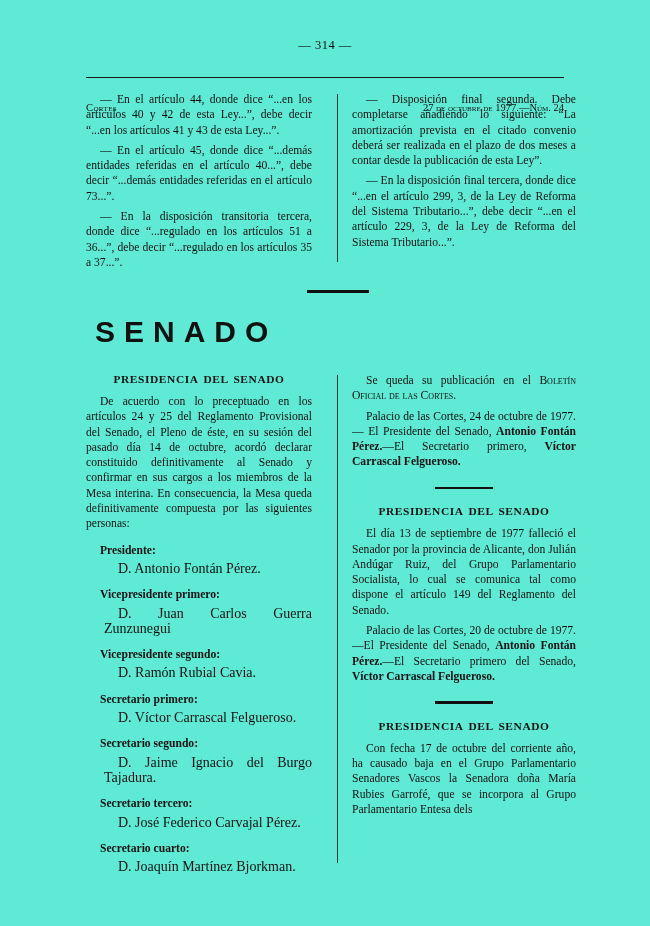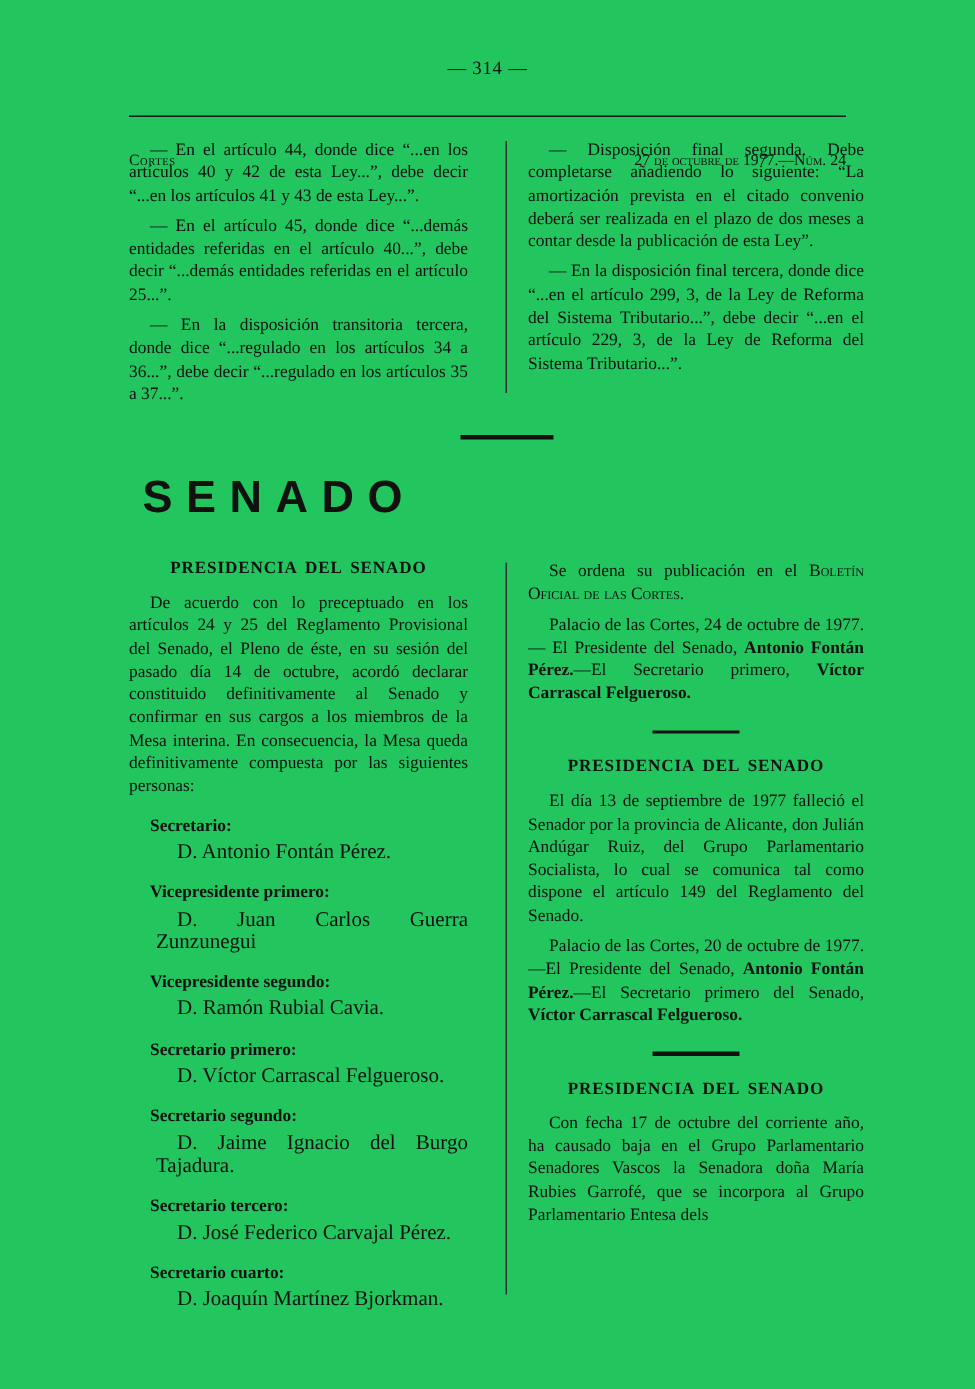--- a/index.html
+++ b/index.html
@@ -15,21 +15,21 @@
     color: #111111;
     position: relative;
     overflow: hidden;
   }
 
   .page {
     position: absolute;
     left: 0; top: 0;
     width: 650px;
     height: 926px;
-    background: #22c55e;
+    background: #5eead4;
   }
 
   
   .folio {
     position: absolute;
     left: 0; right: 0;
     top: 38px;
     text-align: center;
     font-size: 12.5px;
     letter-spacing: 0.5px;
@@ -169,22 +169,22 @@
   </div>
   <div class="rule-head"></div>
 
   <div class="cols">
 
     <div class="band" style="height:172px;">
       <div class="vrule" style="height:168px;"></div>
 
       <div class="col left">
         <p>— En el artículo 44, donde dice “...en los artículos 40 y 42 de esta Ley...”, debe decir “...en los artículos 41 y 43 de esta Ley...”.</p>
-        <p>— En el artículo 45, donde dice “...demás entidades referidas en el artículo 40...”, debe decir “...demás entidades referidas en el artículo 25...”.</p>
-        <p>— En la disposición transitoria tercera, donde dice “...regulado en los artículos 34 a 36...”, debe decir “...regulado en los artículos 35 a 37...”.</p>
+        <p>— En el artículo 45, donde dice “...demás entidades referidas en el artículo 40...”, debe decir “...demás entidades referidas en el artículo 73...”.</p>
+        <p>— En la disposición transitoria tercera, donde dice “...regulado en los artículos 51 a 36...”, debe decir “...regulado en los artículos 35 a 37...”.</p>
       </div>
 
       <div class="col right">
         <p>— Disposición final segunda. Debe completarse añadiendo lo siguiente: “La amortización prevista en el citado convenio deberá ser realizada en el plazo de dos meses a contar desde la publicación de esta Ley”.</p>
         <p>— En la disposición final tercera, donde dice “...en el artículo 299, 3, de la Ley de Reforma del Sistema Tributario...”, debe decir “...en el artículo 229, 3, de la Ley de Reforma del Sistema Tributario...”.</p>
       </div>
     </div>
 
     <div style="padding-top:26px;">
       <div class="sep-rule"></div>
@@ -192,21 +192,21 @@
     </div>
 
     <div class="band" style="margin-top:24px;">
       <div class="vrule" style="height:488px;"></div>
 
       <div class="col left">
         <div class="sec-head">PRESIDENCIA DEL SENADO</div>
         <p>De acuerdo con lo preceptuado en los artículos 24 y 25 del Reglamento Provisional del Senado, el Pleno de éste, en su sesión del pasado día 14 de octubre, acordó declarar constituido definitivamente al Senado y confirmar en sus cargos a los miembros de la Mesa interina. En consecuencia, la Mesa queda definitivamente compuesta por las siguientes personas:</p>
 
         <div class="roster-item">
-          <p class="role">Secretario:</p>
+          <p class="role">Presidente:</p>
           <p class="person">D. Antonio Fontán Pérez.</p>
         </div>
         <div class="roster-item">
           <p class="role">Vicepresidente primero:</p>
           <p class="person">D. Juan Carlos Guerra Zunzunegui</p>
         </div>
         <div class="roster-item">
           <p class="role">Vicepresidente segundo:</p>
           <p class="person">D. Ramón Rubial Cavia.</p>
         </div>
@@ -223,21 +223,21 @@
           <p class="person">D. José Federico Carvajal Pérez.</p>
         </div>
         <div class="roster-item">
           <p class="role">Secretario cuarto:</p>
           <p class="person">D. Joaquín Martínez Bjorkman.</p>
         </div>
       </div>
 
       <div class="col right">
 
-        <p><span>Se ordena su publicación en el </span><span class="sc">Boletín Oficial de las Cortes</span><span>.</span></p>
+        <p><span>Se queda su publicación en el </span><span class="sc">Boletín Oficial de las Cortes</span><span>.</span></p>
 
         <p><span>Palacio de las Cortes, 24 de octubre de 1977. — El Presidente del Senado, </span><b>Antonio Fontán Pérez.</b><span>—El Secretario primero, </span><b>Víctor Carrascal Felgueroso.</b></p>
 
         <div class="short-rule"></div>
 
         <div class="sec-head">PRESIDENCIA DEL SENADO</div>
         <p>El día 13 de septiembre de 1977 falleció el Senador por la provincia de Alicante, don Julián Andúgar Ruiz, del Grupo Parlamentario Socialista, lo cual se comunica tal como dispone el artículo 149 del Reglamento del Senado.</p>
 
         <p><span>Palacio de las Cortes, 20 de octubre de 1977.—El Presidente del Senado, </span><b>Antonio Fontán Pérez.</b><span>—El Secretario primero del Senado, </span><b>Víctor Carrascal Felgueroso.</b></p>
 

